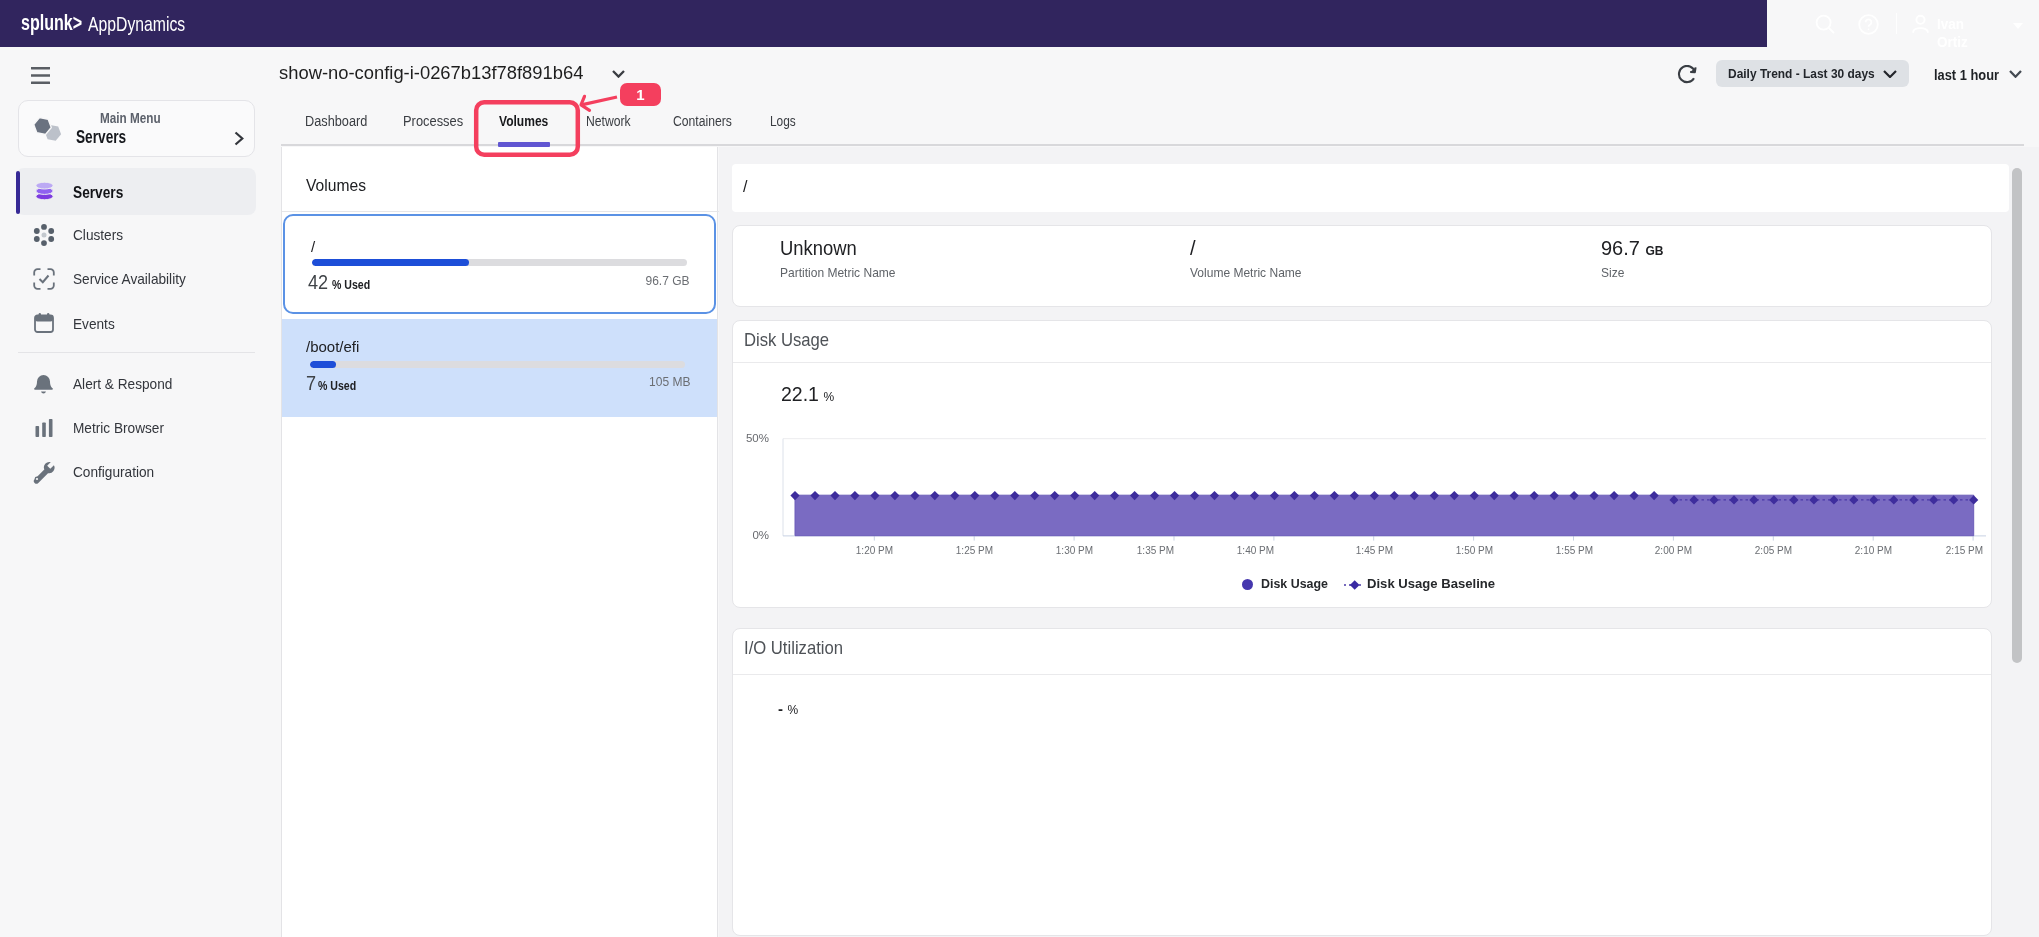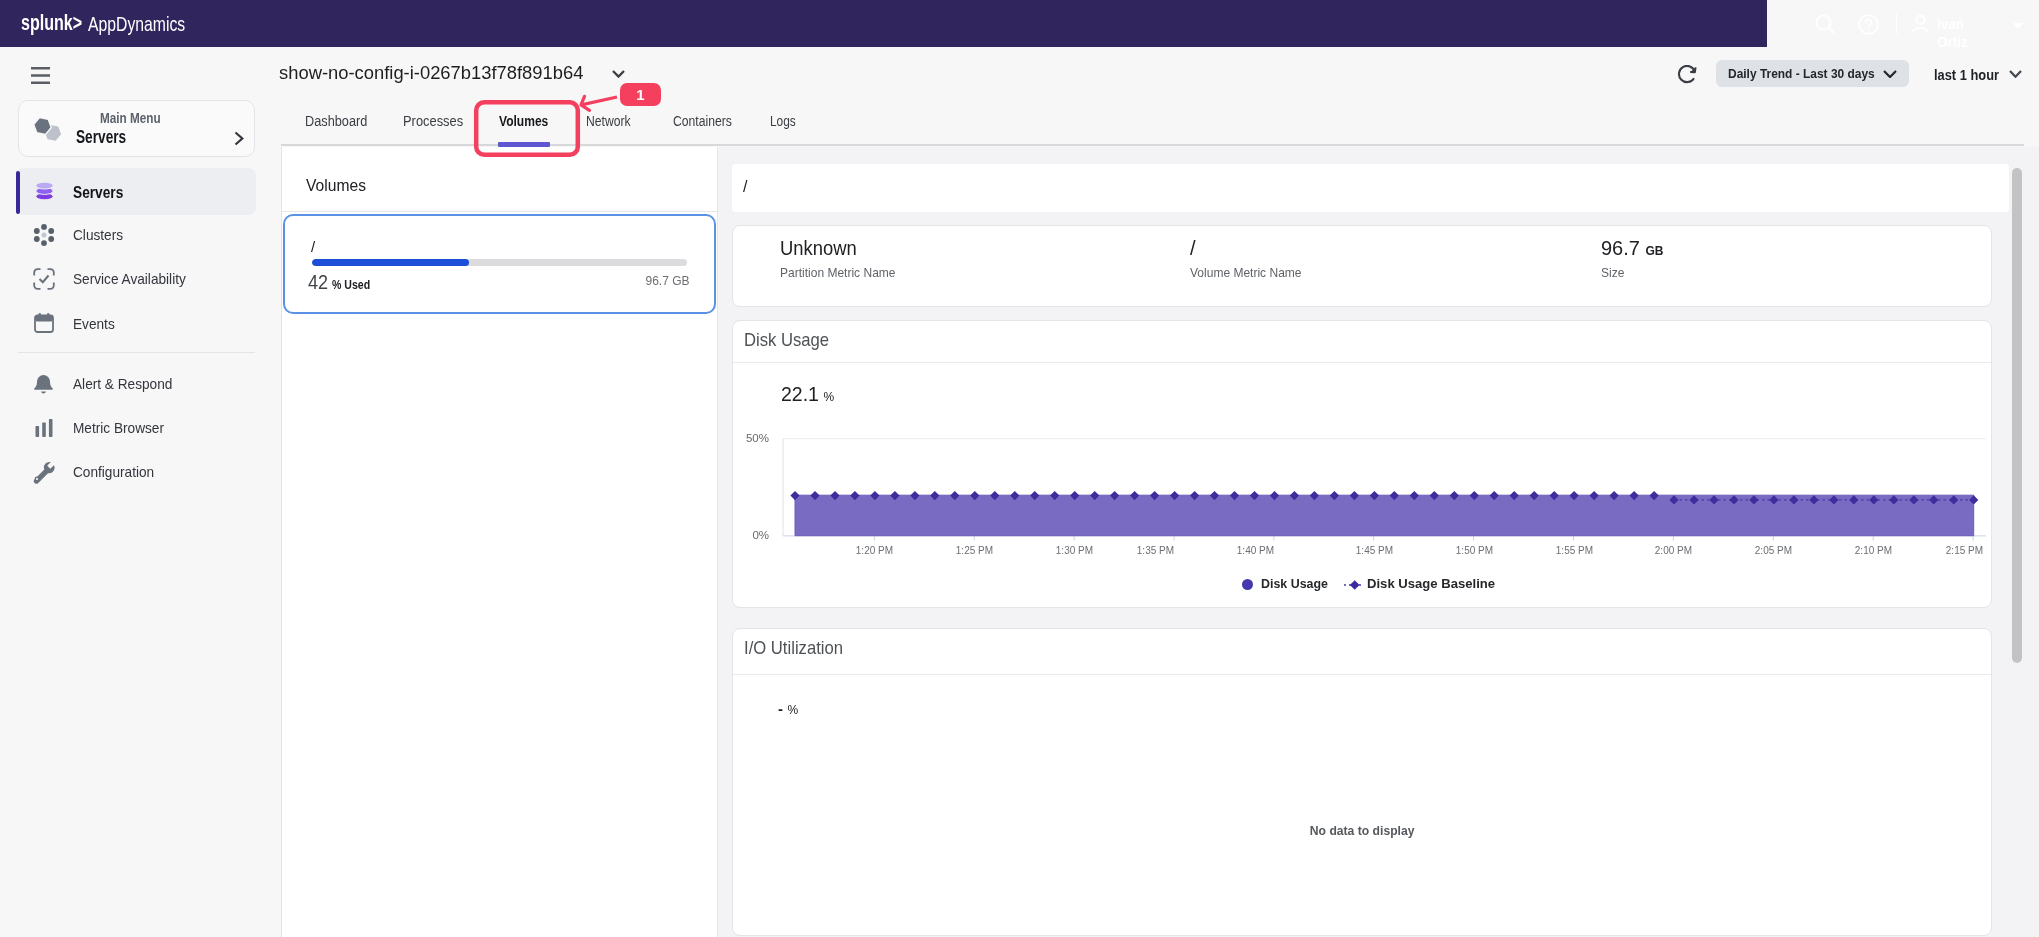--- a/index.html
+++ b/index.html
@@ -207,20 +207,28 @@
 <div id="volpanel">
   <div id="volhead"><span class="cx" style="transform:scaleX(0.92);">Volumes</span></div>
   <div id="volheaddiv"></div>
   <div class="volcard1">
     <div style="position:absolute; left:26px; top:22px; font-size:15px; color:#202124;">/</div>
     <div class="vbar" style="left:27px; top:43px; width:375px;">
         <div class="fill" style="width:157px;"></div>
       </div>
     <div style="position:absolute; left:23px; top:54px;"><span class="pctbig">42</span> <span class="pctsmall">% Used</span></div>
     <div class="sizelabel" style="right:24px; top:57px;">96.7 GB</div>
+  </div>
+  <div class="volcard2">
+    <div style="position:absolute; left:24px; top:19px; font-size:15px; color:#202124;">/boot/efi</div>
+    <div class="vbar" style="left:28px; top:42px; width:375px;">
+        <div class="fill" style="width:26px;"></div>
+      </div>
+    <div style="position:absolute; left:24px; top:52px;"><span class="pctbig">7</span> <span class="pctsmall">% Used</span></div>
+    <div class="sizelabel" style="right:26px; top:55px;">105 MB</div>
   </div>
 </div>
 
 <div id="rightbg"></div>
 <div id="slashhead">
     <div style="position:absolute; left:11px; top:14px; font-size:16px; color:#202124;">/</div>
   </div>
 
 <div class="rcard" id="metriccard" style="top:225px; height:82px;">
   <div style="position:absolute; left:47px; top:11px;">
@@ -272,21 +280,20 @@
         <path d="M10.7 0.2 L15.5 5 L10.7 9.8 L5.9 5 Z" fill="#3A2BA3"></path>
       </svg>
     <span style="position:absolute; left:633px; top:214.5px; font-size:13.5px; font-weight:bold; color:#26282B; transform:scaleX(0.97); transform-origin:0 0; white-space:nowrap;">Disk Usage Baseline</span>
   </div>
 </div>
 
 <div class="rcard" id="iocard" style="top:628px; height:308px;">
   <div class="cardtitle">I/O Utilization</div>
   <div class="cardtitlediv" style="top:45px;"></div>
   <div style="position:absolute; left:45px; top:71px;"><span style="font-size:15px; font-weight:bold; color:#202124;">-</span> <span style="font-size:12px; color:#202124;">%</span></div>
-  <div style="position:absolute; left:0; top:194px; width:100%; text-align:center; font-size:13.5px; font-weight:bold; color:#55585C;"><span class="cxc" style="transform:scaleX(0.9);">No data to display</span></div>
 </div>
 
 <div id="sbthumb"></div>
 
 <svg class="abs" style="left:470px; top:78px;" width="210" height="82" viewBox="0 0 210 82">
   <rect x="6.2" y="24.2" width="101.6" height="52.6" rx="8" fill="none" stroke="#F43F5E" stroke-width="4.5"></rect>
   <rect x="150" y="5" width="41" height="23" rx="7" fill="#F43F5E"></rect>
   <text x="170.5" y="22" text-anchor="middle" font-size="15" font-weight="bold" fill="#fff" font-family="Liberation Sans, sans-serif">1</text>
   <path d="M147 19 L112.5 26.6" stroke="#F43F5E" stroke-width="3.2" fill="none"></path>
   <path d="M114.5 18.3 L111 26.9 L119.5 32.4" stroke="#F43F5E" stroke-width="3.2" fill="none" stroke-linecap="round" stroke-linejoin="round"></path>

